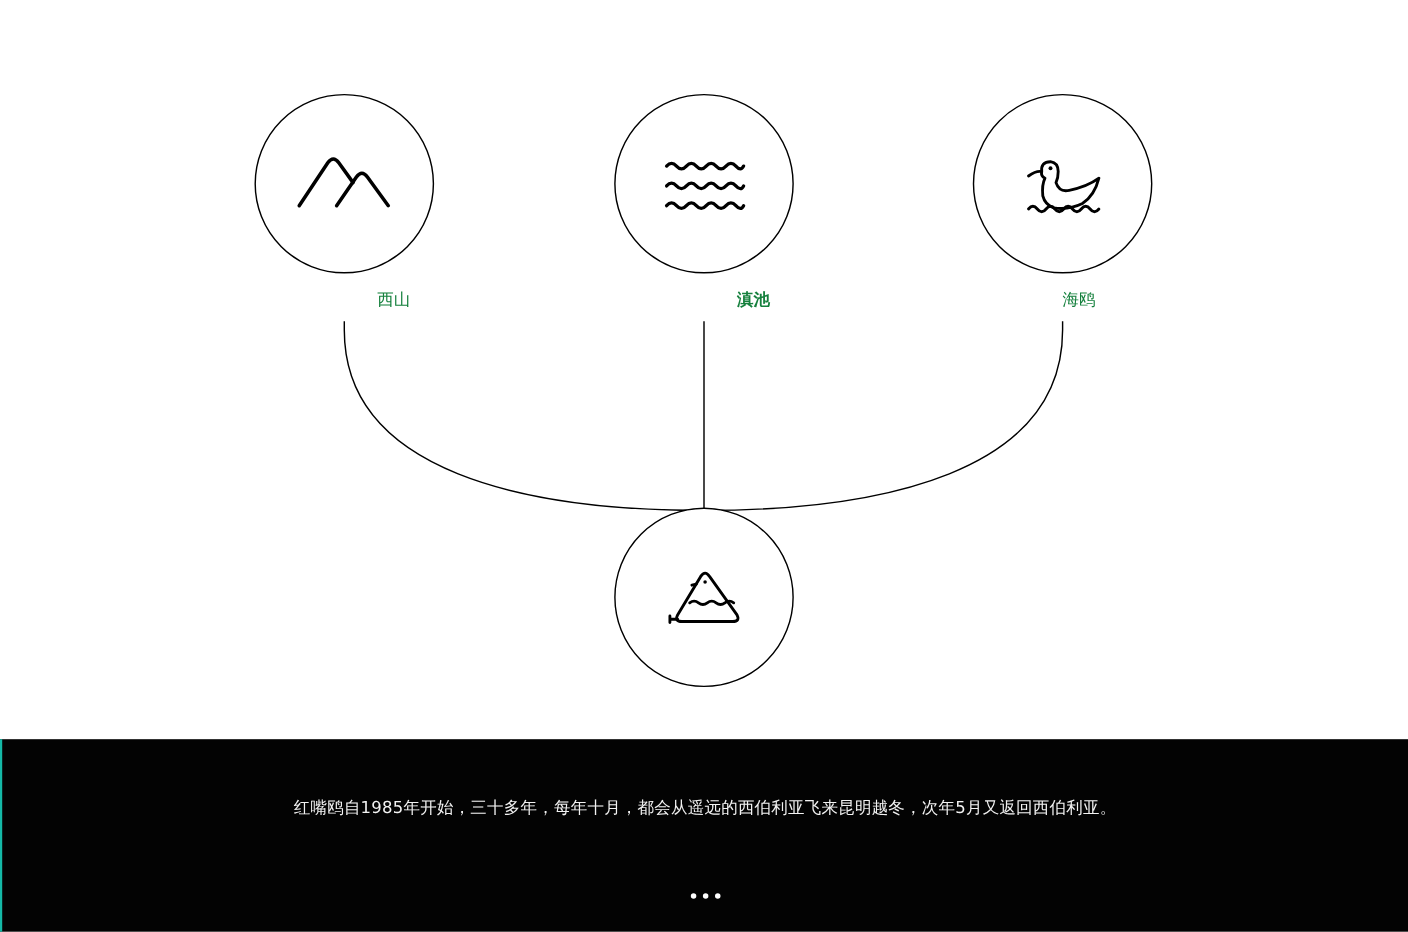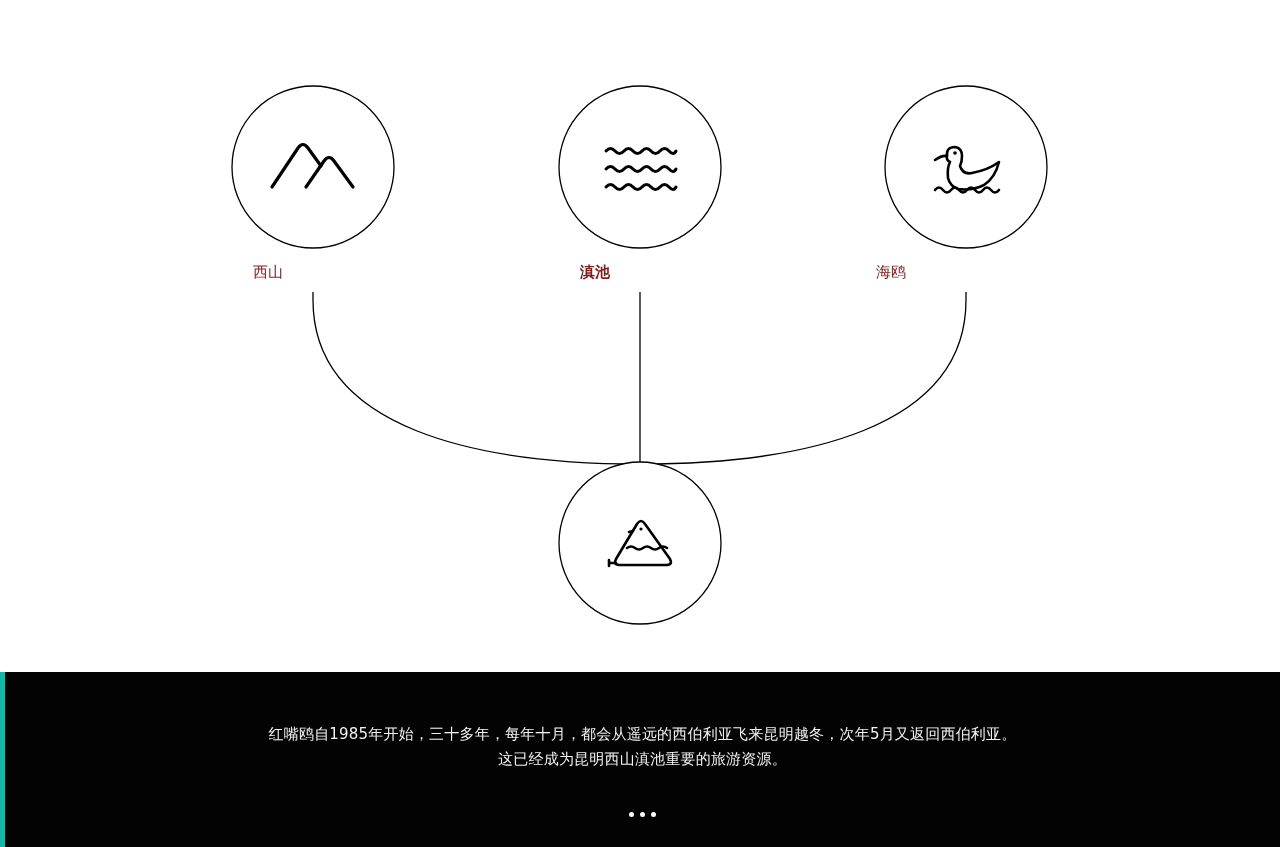--- a/index.html
+++ b/index.html
@@ -3,27 +3,27 @@
   <meta charset="utf-8">
   <style>
     html, body { margin: 0; padding: 0; }
     body {
       width: 1280px; height: 847px; position: relative; overflow: hidden;
       background: #ffffff;
       font-family: "DejaVu Sans", "Liberation Sans", sans-serif;
     }
     .diagram-svg { position: absolute; left: 0; top: 0; width: 1280px; height: 672px; }
     .node-label {
-      position: absolute; width: 120px; text-align: left;
-      font-size: 15px; color: #7f1d1d; top: 262px; line-height: 20px;
+      position: absolute; width: 120px; text-align: right;
+      font-size: 15px; color: #15803d; top: 262px; line-height: 20px;
     }
     .footer {
       position: absolute; left: 0; top: 672px; width: 1280px; height: 175px;
       background: #030303; color: #f2f2f2; text-align: center;
-      border-left: 5px solid #14b8a6; box-sizing: border-box;
+      border-left: 2px solid #14b8a6; box-sizing: border-box;
     }
     .footer .lines { position: absolute; top: 50px; left: 0; width: 100%; }
     .footer .line { font-size: 15px; line-height: 25px; letter-spacing: 0.2px; }
     .dots { position: absolute; top: 140px; left: 0; width: 100%; display: flex; justify-content: center; gap: 6px; }
     .dot { width: 5px; height: 5px; border-radius: 50%; background: #ffffff; }
   </style>
 </head>
 <body>
 
 <svg class="diagram-svg" viewBox="0 0 1280 672" xmlns="http://www.w3.org/2000/svg">
@@ -68,20 +68,19 @@
   <circle cx="641" cy="529" r="1.6" fill="#000"></circle>
 </svg>
 
 <div class="node-label" style="left:253px;">西山</div>
 <div class="node-label" style="left:580px;font-weight:bold;">滇池</div>
 <div class="node-label" style="left:876px;">海鸥</div>
 
 <div class="footer">
   <div class="lines">
     <div class="line">红嘴鸥自1985年开始，三十多年，每年十月，都会从遥远的西伯利亚飞来昆明越冬，次年5月又返回西伯利亚。</div>
-    <div class="line">这已经成为昆明西山滇池重要的旅游资源。</div>
   </div>
   <div class="dots">
     <span class="dot"></span>
     <span class="dot"></span>
     <span class="dot"></span>
   </div>
 </div>
 
 </body></html>

